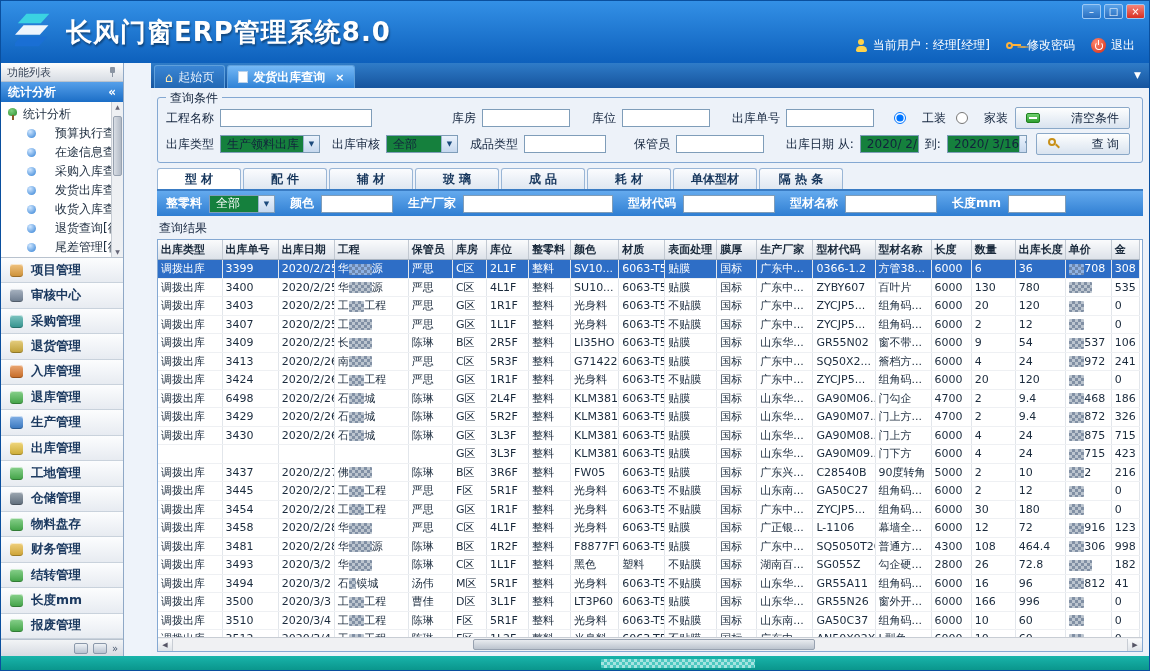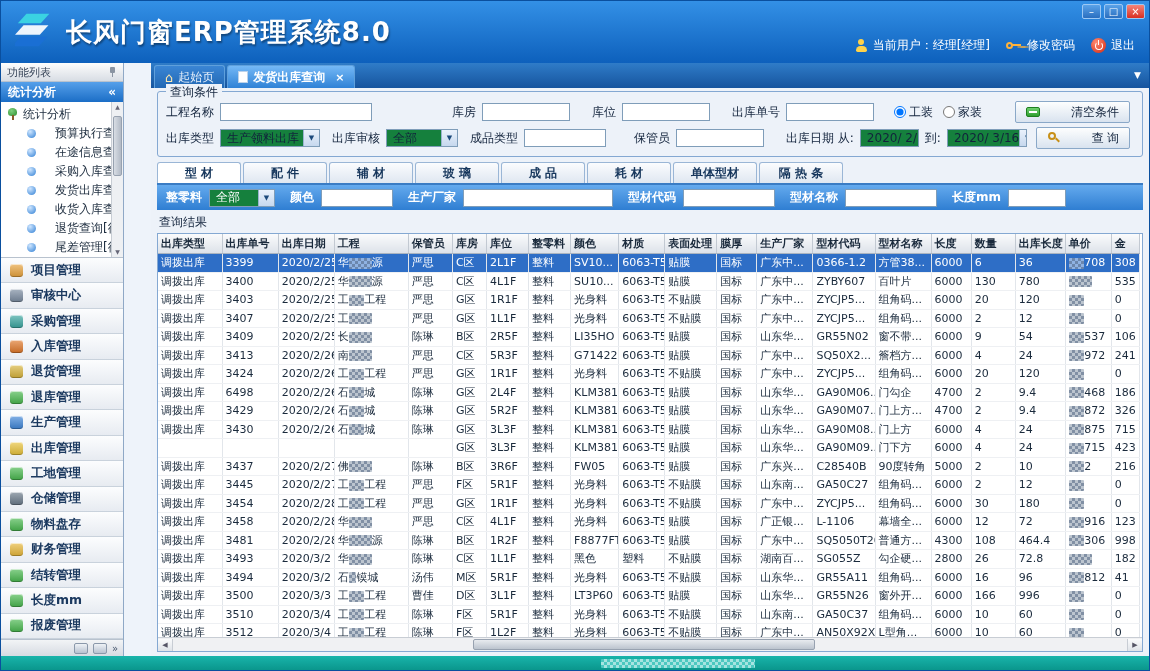--- a/index.html
+++ b/index.html
@@ -66,32 +66,32 @@
        background:linear-gradient(#3a85d4,#2268b4);border:1px solid #5fa0dc;border-bottom:none;border-radius:3px 3px 0 0;cursor:default;}
   .tab.active{background:linear-gradient(#74b8f6,#2f82d6);color:#fff;font-weight:bold;}
   .tab-close{margin-left:5px;font-size:11px;line-height:11px;}
   .tab-icon.home::before{content:"⌂";color:#ffe9b0;font-size:13px;}
   .tab-icon.page{width:8px;height:10px;background:#fff;border:1px solid #bcd2ea;display:inline-block;}
   .tab-caret{position:absolute;right:8px;top:7px;color:#fff;font-size:9px;}
 
   .content{flex:1;background:#edf2f9;position:relative;padding:3px 5px;box-sizing:border-box;display:flex;flex-direction:column;}
 
   
-  .query-group{position:relative;border:1px solid #84a8d2;border-radius:3px;margin:0 1px 5px 1px;
+  .query-group{position:relative;border:1px solid #84a8d2;border-radius:3px;margin:6px 1px 5px 1px;
                padding:7px 8px 5px 8px;background:#edf2f9;flex:0 0 auto;}
   .group-title{position:absolute;top:-8px;left:8px;background:#edf2f9;font-size:12px;color:#12233c;padding:0 4px;}
   .qrow{display:flex;align-items:center;gap:6px;height:26px;font-size:12px;color:#12233c;}
   .qlabel{white-space:nowrap;}
   .qinput{height:18px;border:1px solid #7f9db9;background:#fff;box-sizing:border-box;font-size:12px;padding:0 3px;font-family:inherit;}
   .qselect{height:18px;border:1px solid #7f9db9;background:#15803d;display:flex;align-items:center;font-size:12px;
            padding-left:6px;box-sizing:border-box;position:relative;cursor:default;white-space:nowrap;overflow:hidden;}
   .qselect .dd{margin-left:auto;width:15px;align-self:stretch;background:linear-gradient(#eaf2fc,#c6d8ee);
                border-left:1px solid #9ab4d0;display:flex;align-items:center;justify-content:center;font-size:7px;color:#1c4a7c;flex:0 0 auto;}
   .radio-group{display:flex;align-items:center;gap:10px;margin-left:14px;}
-  .radio-group label{display:flex;align-items:center;gap:3px;}
+  .radio-group label{display:flex;align-items:center;gap:16px;}
   .radio-group input{width:12px;height:12px;margin:0;}
   .btn{height:22px;display:inline-flex;align-items:center;gap:6px;padding:0 10px;border:1px solid #8aa8c8;border-radius:2px;
        background:linear-gradient(#fdfefe,#d9e3ef);font-size:12px;color:#12233c;cursor:default;white-space:nowrap;}
   .btn.push-right{margin-left:auto;margin-right:4px;min-width:78px;justify-content:flex-end;gap:31px;}
   .icon-clear{width:14px;height:10px;background:linear-gradient(#6fd06f,#2f9f2f);border:1px solid #1e7f1e;border-radius:2px;position:relative;display:inline-block;box-sizing:border-box;}
   .icon-clear::after{content:"";position:absolute;left:2px;top:3px;right:2px;height:2px;background:#fff;}
   .icon-search{position:relative;width:14px;height:14px;display:inline-block;}
   .icon-search::before{content:"";position:absolute;left:1px;top:1px;width:8px;height:8px;border:2px solid #c89018;border-radius:50%;box-sizing:border-box;}
   .icon-search::after{content:"";position:absolute;left:8px;top:8px;width:5px;height:2px;background:#c89018;transform:rotate(45deg);}
 
@@ -228,26 +228,26 @@
         </div>
         <div class="acc-item">
           <span class="acc-icon" style="background: linear-gradient(rgba(255, 255, 255, 0.35), rgba(0, 0, 0, 0.12)), rgb(122, 139, 160);"></span>
           <span>审核中心</span>
         </div>
         <div class="acc-item">
           <span class="acc-icon" style="background: linear-gradient(rgba(255, 255, 255, 0.35), rgba(0, 0, 0, 0.12)), rgb(58, 166, 160);"></span>
           <span>采购管理</span>
         </div>
         <div class="acc-item">
+          <span class="acc-icon" style="background: linear-gradient(rgba(255, 255, 255, 0.35), rgba(0, 0, 0, 0.12)), rgb(216, 180, 60);"></span>
+          <span>退货管理</span>
+        </div>
+        <div class="acc-item">
           <span class="acc-icon" style="background: linear-gradient(rgba(255, 255, 255, 0.35), rgba(0, 0, 0, 0.12)), rgb(224, 120, 42);"></span>
           <span>入库管理</span>
-        </div>
-        <div class="acc-item">
-          <span class="acc-icon" style="background: linear-gradient(rgba(255, 255, 255, 0.35), rgba(0, 0, 0, 0.12)), rgb(216, 180, 60);"></span>
-          <span>退货管理</span>
         </div>
         <div class="acc-item">
           <span class="acc-icon" style="background: linear-gradient(rgba(255, 255, 255, 0.35), rgba(0, 0, 0, 0.12)), rgb(73, 184, 79);"></span>
           <span>退库管理</span>
         </div>
         <div class="acc-item">
           <span class="acc-icon" style="background: linear-gradient(rgba(255, 255, 255, 0.35), rgba(0, 0, 0, 0.12)), rgb(63, 134, 216);"></span>
           <span>生产管理</span>
         </div>
         <div class="acc-item">

